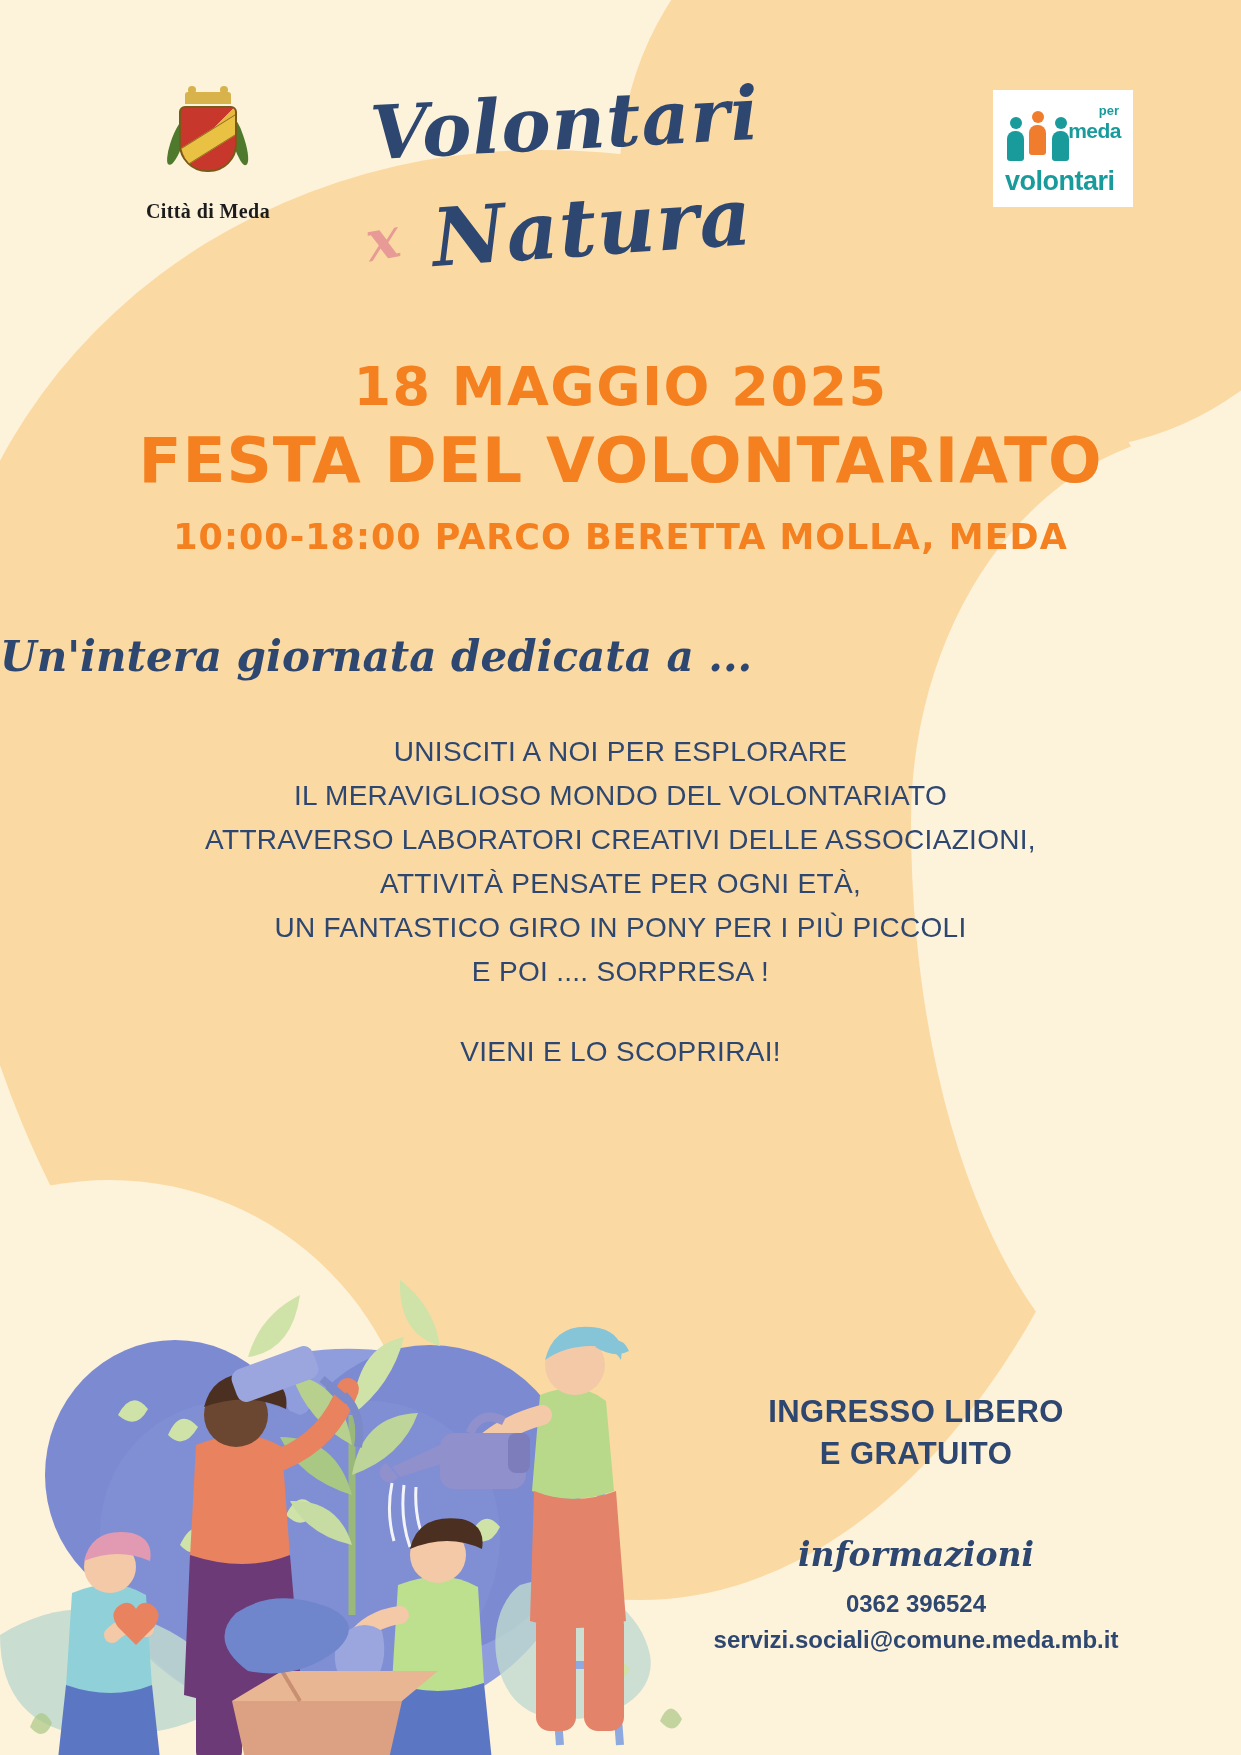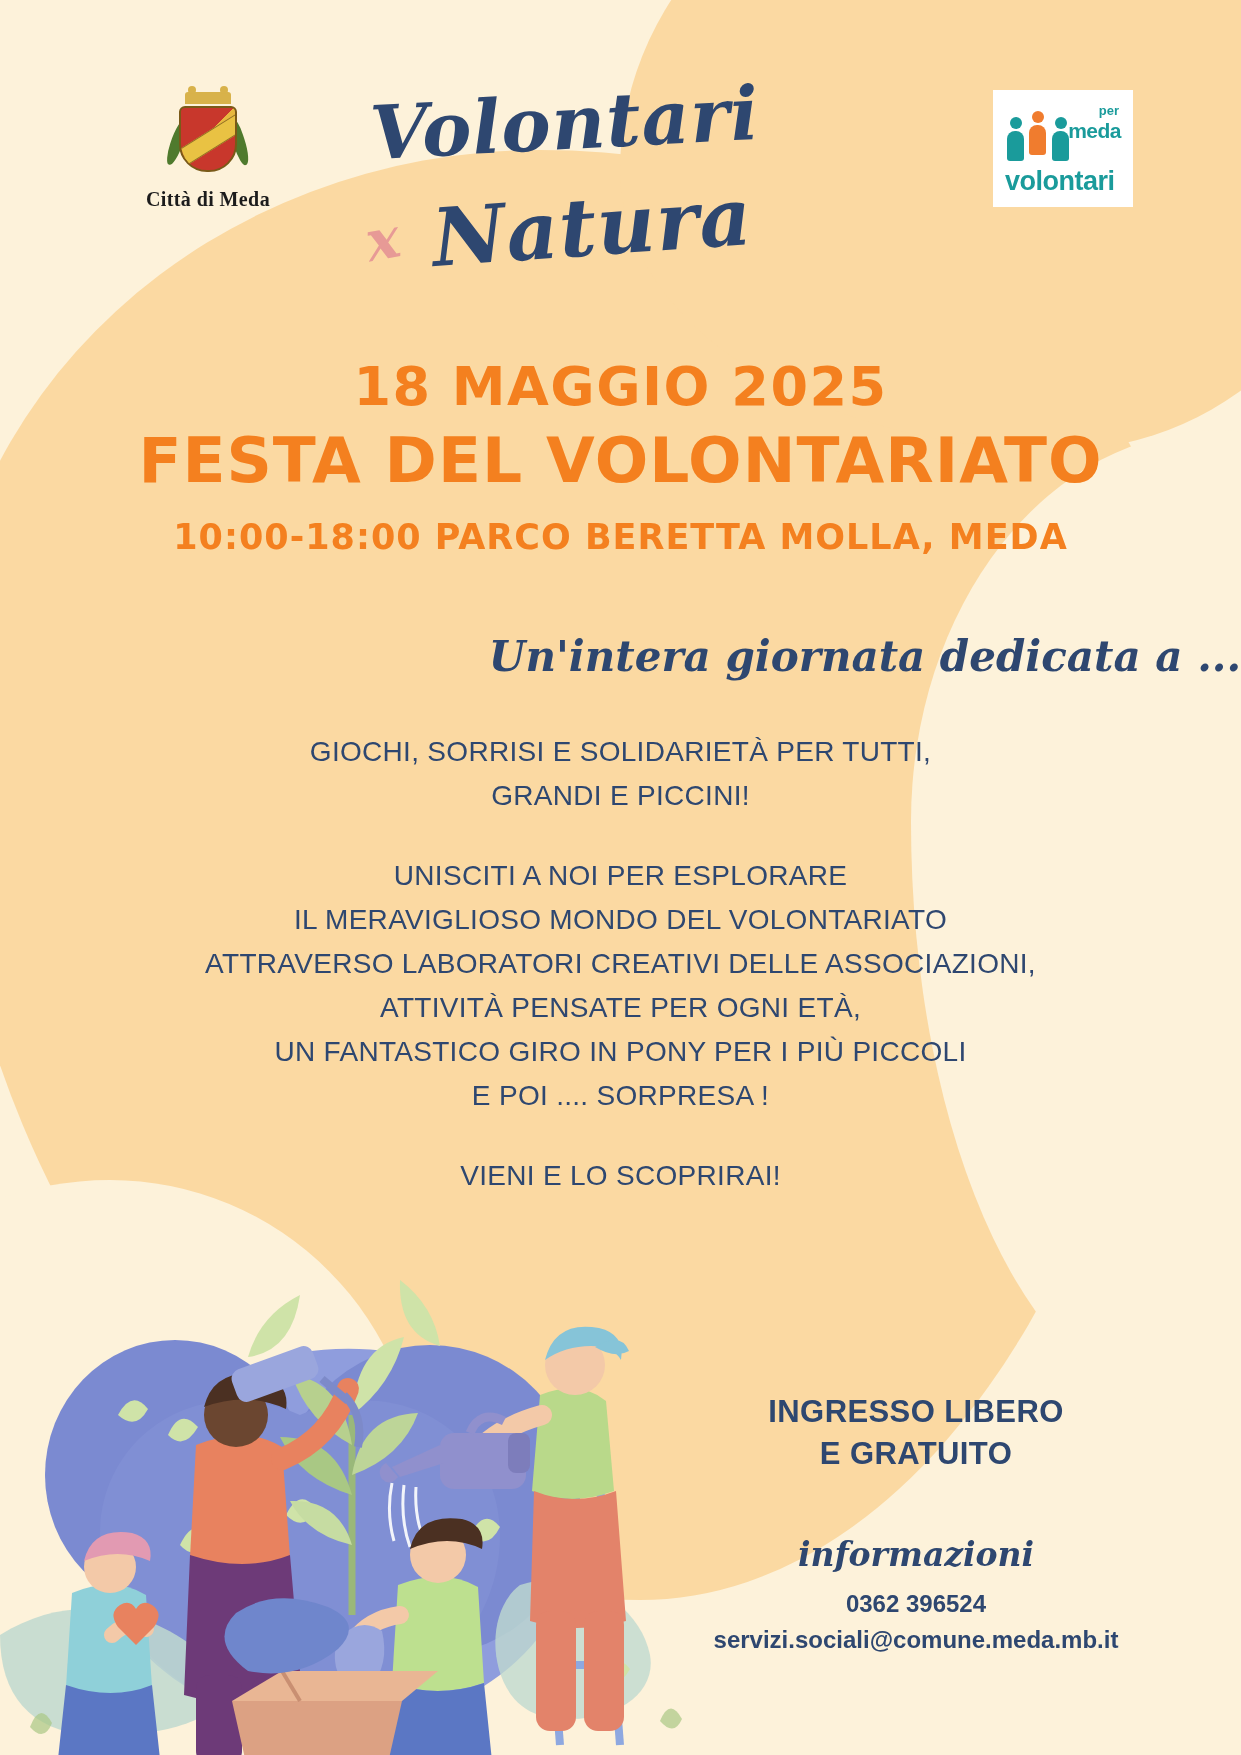--- a/index.html
+++ b/index.html
@@ -128,21 +128,21 @@
     position: absolute;
     top: 26px;
     width: 12px;
     height: 48px;
     background: #4f7a2d;
     border-radius: 60% 40% 55% 45%;
   }
   .crest-leaf-l { left: -6px; transform: rotate(18deg); }
   .crest-leaf-r { right: -6px; transform: rotate(-18deg); }
   .crest-caption {
-    margin-top: 12px;
+    margin-top: 24px;
     font-family: "Liberation Serif", serif;
     font-weight: bold;
     font-size: 20px;
     color: #1c1c1c;
     letter-spacing: 0.4px;
   }
 
   .title-script {
     position: absolute;
     left: 340px;
@@ -287,21 +287,21 @@
     color: #f4801f;
     letter-spacing: 1px;
     margin-top: 20px;
     font-family: "DejaVu Sans", sans-serif;
   }
 
   .subtitle-script {
     position: absolute;
     top: 632px;
     width: 100%;
-    text-align: right;
+    text-align: left;
     font-family: "DejaVu Serif", serif;
     font-style: italic;
     font-weight: bold;
     font-size: 42px;
     color: #2e4770;
   }
 
   .body-text {
     position: absolute;
     top: 730px;
@@ -414,21 +414,20 @@
 
 <div class="headline-block">
   <div class="h-date">18 MAGGIO 2025</div>
   <div class="h-event">FESTA DEL VOLONTARIATO</div>
   <div class="h-where">10:00-18:00 PARCO BERETTA MOLLA, MEDA</div>
 </div>
 
 <div class="subtitle-script">Un'intera giornata dedicata a ...</div>
 
 <div class="body-text">
-  <div class="para">GIOCHI, SORRISI E SOLIDARIETÀ PER TUTTI,<br>GRANDI E PICCINI!</div>
   <div class="para">UNISCITI A NOI PER ESPLORARE<br>IL MERAVIGLIOSO MONDO DEL VOLONTARIATO<br>ATTRAVERSO LABORATORI CREATIVI DELLE ASSOCIAZIONI,<br>ATTIVITÀ PENSATE PER OGNI ETÀ,<br>UN FANTASTICO GIRO IN PONY PER I PIÙ PICCOLI<br>E POI .... SORPRESA !</div>
   <div class="para">VIENI E LO SCOPRIRAI!</div>
 </div>
 
 <div class="info-col">
   <div class="free-entry">INGRESSO LIBERO<br>E GRATUITO</div>
   <div class="info-script">informazioni</div>
   <div class="info-phone">0362 396524</div>
   <div class="info-mail">servizi.sociali@comune.meda.mb.it</div>
 </div>

